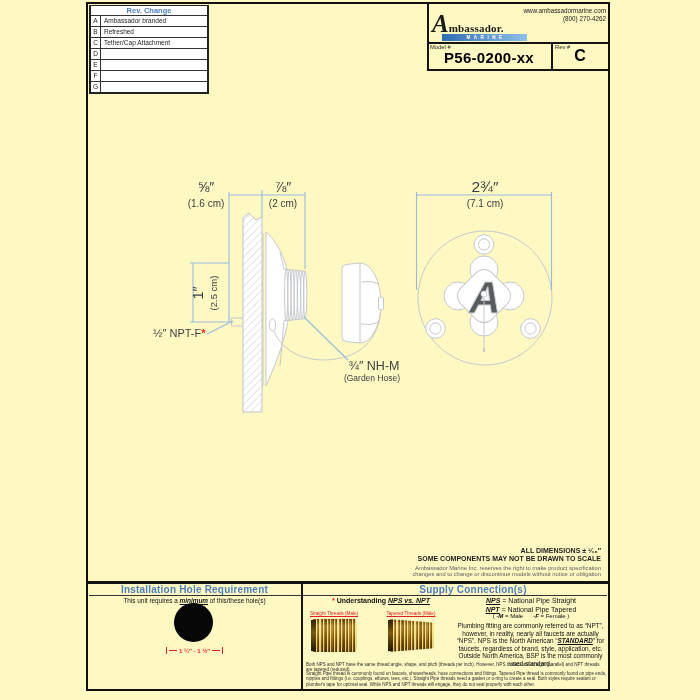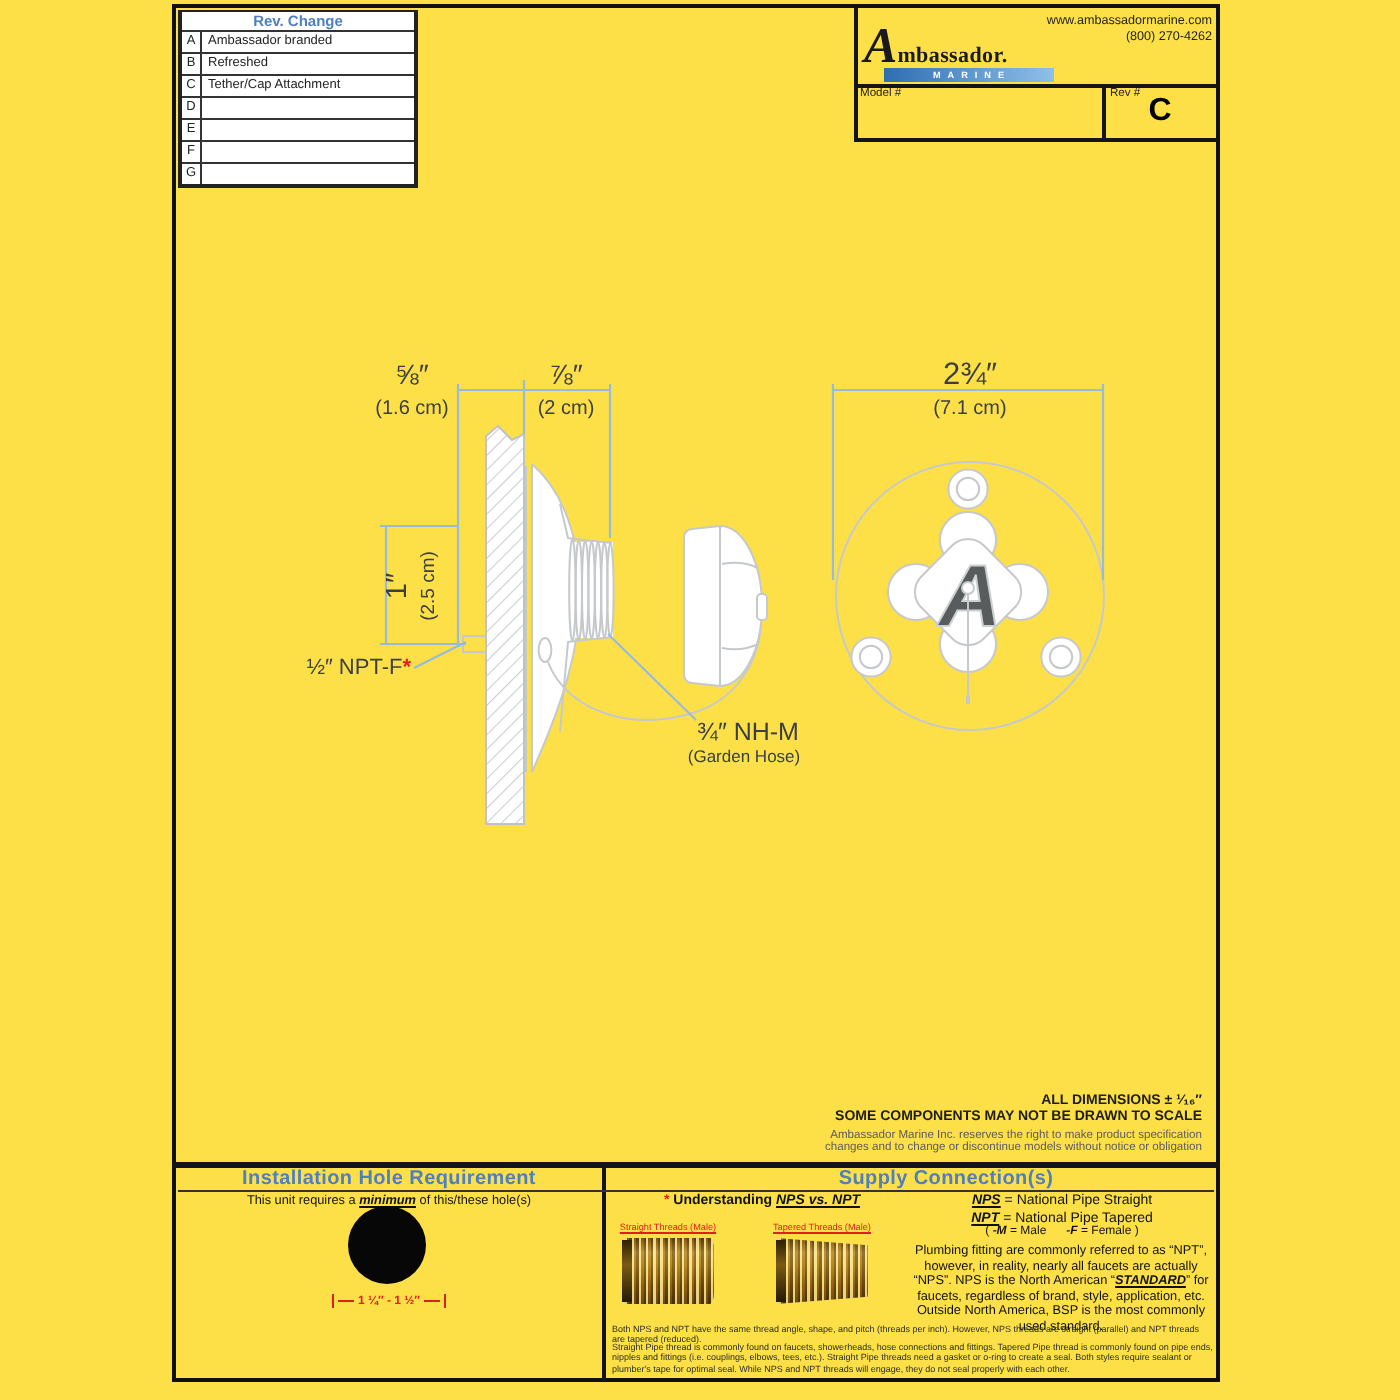--- a/index.html
+++ b/index.html
@@ -1,16 +1,16 @@
 <!DOCTYPE html>
 <html><head>
 <meta charset="utf-8">
 <style>
   html,body{margin:0;padding:0;background:#fff;}
-  .canvas{position:relative;width:700px;height:700px;background:#fde047;overflow:hidden;
+  .canvas{position:relative;width:700px;height:700px;background:#fef9c3;overflow:hidden;
           font-family:"Liberation Sans","DejaVu Sans",sans-serif;color:#1a1a1a;}
   .abs{position:absolute;}
   .ln{position:absolute;background:#141414;}
   
   .rev-table{position:absolute;left:89px;top:5px;width:116px;border:2px solid #222;border-top-width:1px;background:#fff;}
   .rt-title{height:9px;line-height:9px;text-align:center;font-size:7.5px;font-weight:bold;color:#4e7fbe;border-bottom:1px solid #333;}
   .rt-row{display:flex;height:10px;border-bottom:1px solid #333;}
   .rt-row:last-child{border-bottom:none;}
   .rt-letter{width:9px;border-right:1px solid #333;font-size:6.5px;line-height:10px;text-align:center;color:#222;}
   .rt-desc{flex:1;font-size:6.5px;line-height:10px;padding-left:3px;white-space:nowrap;color:#222;}
@@ -116,20 +116,21 @@
       <span class="brand-a">A</span><span class="brand-rest">mbassador.</span>
     </div>
   </div>
 
   <div class="ln" style="left:427px;top:4px;width:1.5px;height:66px;"></div>
   <div class="ln" style="left:427px;top:42px;width:182px;height:1.5px;"></div>
   <div class="ln" style="left:551px;top:42px;width:1.5px;height:28px;"></div>
   <div class="ln" style="left:427px;top:69px;width:182px;height:1.5px;"></div>
 
   <div class="cell-label" style="left:430px;top:44px;">Model #</div>
+  <div class="model-number">P56-0200-xx</div>
   <div class="cell-label" style="left:555px;top:44px;">Rev #</div>
   <div class="rev-value">C</div>
 
   <svg class="abs" style="left:86px;top:158px;" width="524" height="300" viewBox="86 158 524 300">
     <defs>
       <pattern id="hatch" width="5.2" height="5.2" patternUnits="userSpaceOnUse" patternTransform="rotate(45)">
         <rect width="5.2" height="5.2" fill="#ffffff"></rect>
         <line x1="0" y1="0" x2="0" y2="5.2" stroke="#cbcfd1" stroke-width="1.1"></line>
       </pattern>
     </defs>

